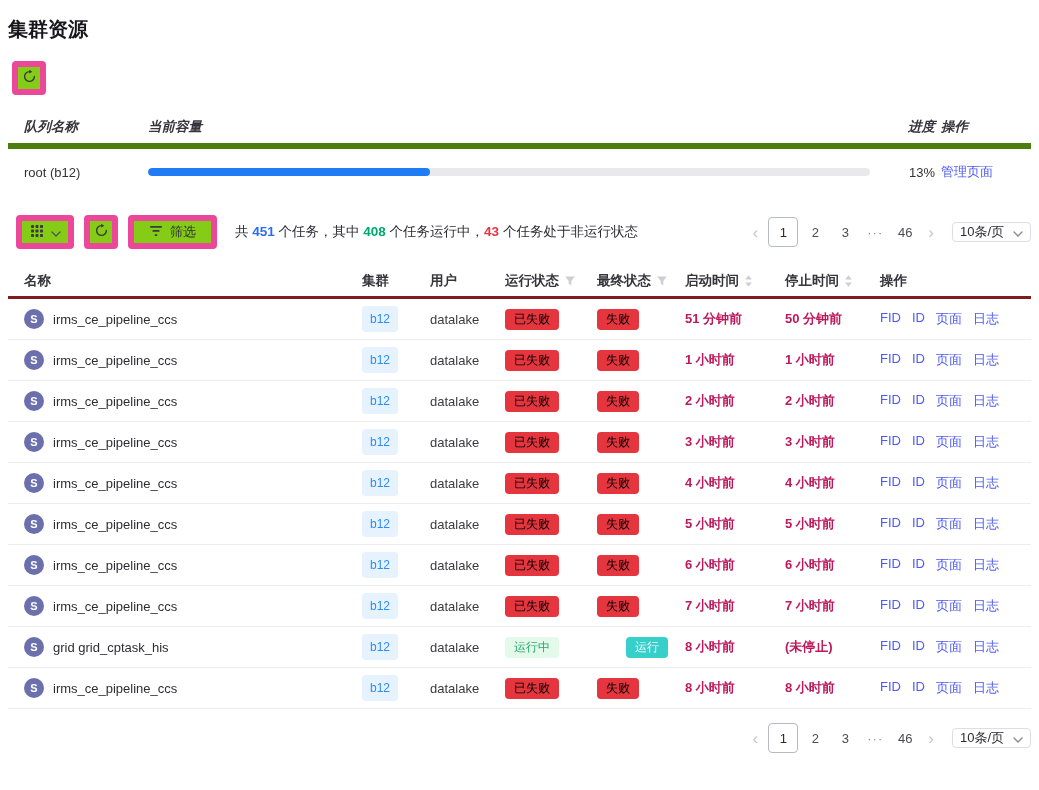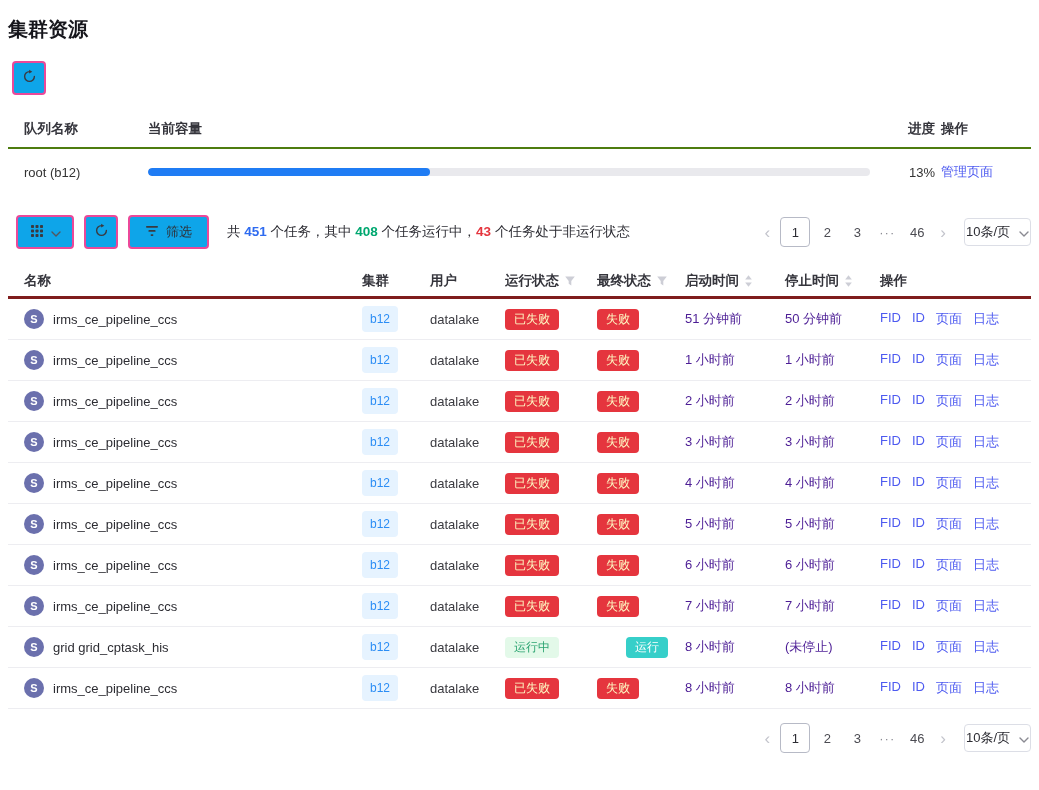--- a/index.html
+++ b/index.html
@@ -9,30 +9,30 @@
     font-family:"Liberation Sans","DejaVu Sans",sans-serif;
     color:#333; font-size:13px;
   }
   .page { padding:8px; width:1039px; }
 
   .section-title { font-size:20px; font-weight:700; color:#16161c; }
   .title-resources { margin-top:8px; }
   .title-tasks { margin-top:30px; }
 
   .btn, .icon-btn {
-    border:2px solid #ec4899; background:#0ea5e9; border-radius:4px;
+    border:6px solid #ec4899; background:#84cc16; border-radius:4px;
     display:inline-flex; align-items:center; justify-content:center;
     cursor:pointer; color:#2f2f35; font-size:13px;
   }
   .icon-btn { width:34px; height:34px; }
   .top-refresh { margin-top:18px; margin-left:4px; }
 
   
   .res-grid { display:grid; grid-template-columns:140px 1fr 56px 96px; align-items:center; }
-  .res-head { margin-top:16px; height:38px; border-bottom:2px solid #4d7c0f; }
+  .res-head { margin-top:16px; height:38px; border-bottom:6px solid #4d7c0f;font-style:italic; }
   .res-head > div { font-weight:600; font-size:13.5px; color:#35353c; }
   .cell-pad { padding-left:16px; }
   .col-right { text-align:right; }
   .col-act { padding-left:6px; }
   .res-row { height:46px; font-size:13px; }
   .track { height:8px; background:#e9e9ed; border-radius:4px; overflow:hidden; margin-right:9px; }
   .fill { height:100%; background:var(--progress); border-radius:4px; }
   .link { color:var(--link); text-decoration:none; cursor:pointer; font-size:13px; }
 
   
@@ -45,42 +45,42 @@
   .summary .green { color:var(--num-green); font-weight:600; }
   .summary .red { color:var(--num-red); font-weight:600; }
   .toolbar-right { display:flex; align-items:center; gap:12px; }
 
   .pagination { display:flex; align-items:center; gap:4px; }
   .pg-arrow { color:#c3c4cc; font-size:17px; padding:0 6px; cursor:pointer; line-height:1; }
   .pg-item { min-width:26px; height:30px; display:inline-flex; align-items:center; justify-content:center;
              font-size:13px; color:#4b4b52; cursor:pointer; border-radius:4px; }
   .pg-item.active { border:1px solid #b7bac6; min-width:30px; color:#2c2c33; background:#fff; }
   .pg-item.ellipsis { color:#8a8a92; cursor:default; letter-spacing:1px; }
-  .page-size { border:1px solid #dcdee6; border-radius:4px; height:28px; padding:0 1px;
+  .page-size { border:1px solid #dcdee6; border-radius:4px; height:20px; padding:0 7px;
                display:inline-flex; align-items:center; gap:9px; background:#fff; font-size:13px;
                color:#2c2c33; cursor:pointer; }
 
   
   .t-grid { display:grid; grid-template-columns:354px 68px 75px 92px 88px 100px 95px 1fr; align-items:center; }
   .t-head { margin-top:16px; height:34px; border-bottom:3px solid #7f1d1d; }
   .hcell { font-weight:600; font-size:13.5px; color:#35353c; display:flex; align-items:center; gap:5px; }
   .hcell:first-child { padding-left:16px; }
   .t-row { height:41px; border-bottom:1px solid #ededf1; font-size:13px; }
   .name-cell { padding-left:16px; display:flex; align-items:center; gap:9px; }
   .avatar { width:20px; height:20px; min-width:20px; border-radius:50%; background:var(--avatar);
             color:#fff; font-size:11px; font-weight:700; display:inline-flex; align-items:center; justify-content:center; }
   .t-name { color:#2d2d33; }
   .user-cell { color:#3a3a40; }
-  .time { font-weight:400; color:#4c1d95; }
+  .time { font-weight:700; color:#be185d; }
   .actions { display:flex; gap:11px; }
 
   .badge { display:inline-block; font-size:12px; border-radius:4px; padding:3px 9px; line-height:1.25; }
   .cluster-badge { display:inline-block; background:var(--cluster-bg); color:var(--cluster-text);
                    font-size:12px; padding:6px 8px; border-radius:4px; font-weight:500; }
-  .st-failed { background:var(--badge-red); color:#fef9c3; }
+  .st-failed { background:var(--badge-red); color:#000000; }
   .st-running { background:var(--running-bg); color:var(--running-text); }
   .st-run-final { background:var(--badge-teal); color:#fff;margin-left:29px; }
 
   .footer-bar { display:flex; justify-content:flex-end; align-items:center; gap:12px; margin-top:14px; }
 
   .sort-icon, .hfilter-icon { display:inline-flex; }
 </style>
 </head>
 <body>
 

